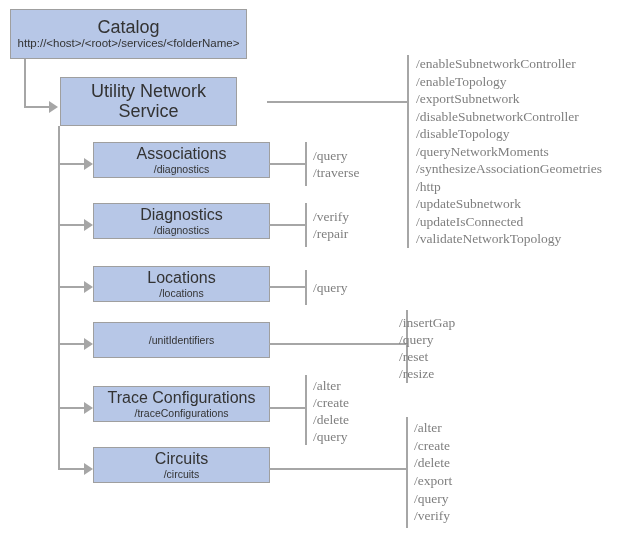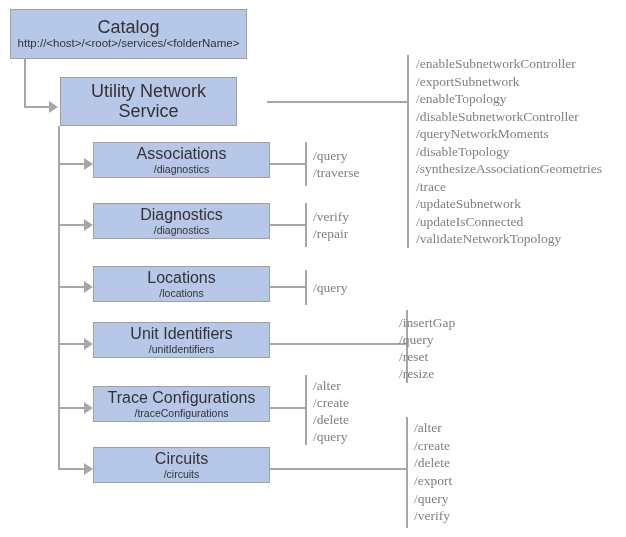--- a/index.html
+++ b/index.html
@@ -68,27 +68,27 @@
   <div class="arrow-right" style="left:49px;top:101px;"></div>
 
   <div class="node" id="service-box">
     <div class="title">Utility Network Service</div>
   </div>
 
   <div class="h-line" style="left:267px;top:101px;width:141px;"></div>
   <div class="v-line" style="left:407px;top:55px;height:193px;"></div>
   <div class="ops" id="ops-service">
     <div>/enableSubnetworkController</div>
+    <div>/enableTopology</div>
     <div>/exportSubnetwork</div>
-    <div>/enableTopology</div>
     <div>/disableSubnetworkController</div>
+    <div>/disableTopology</div>
     <div>/queryNetworkMoments</div>
-    <div>/disableTopology</div>
     <div>/synthesizeAssociationGeometries</div>
-    <div>/trace</div>
+    <div>/http</div>
     <div>/updateSubnetwork</div>
     <div>/updateIsConnected</div>
     <div>/validateNetworkTopology</div>
   </div>
 
   <div class="v-line" style="left:58px;top:126px;height:344px;"></div>
 
   <div class="h-line" style="left:58px;top:163px;width:27px;"></div>
   <div class="arrow-right" style="left:84px;top:158px;"></div>
   <div class="h-line" style="left:58px;top:224px;width:27px;"></div>
@@ -108,21 +108,20 @@
   </div>
   <div class="node child" id="box-locations">
     <div class="title">Locations</div>
     <div class="subtitle">/locations</div>
   </div>
   <div class="node child" id="box-diagnostics">
     <div class="title">Diagnostics</div>
     <div class="subtitle">/diagnostics</div>
   </div>
   <div class="node child" id="box-unitidentifiers">
-    <div class="title">Unit Identifiers</div>
     <div class="subtitle">/unitIdentifiers</div>
   </div>
   <div class="node child" id="box-traceconfigurations">
     <div class="title">Trace Configurations</div>
     <div class="subtitle">/traceConfigurations</div>
   </div>
   <div class="node child" id="box-circuits">
     <div class="title">Circuits</div>
     <div class="subtitle">/circuits</div>
   </div>

